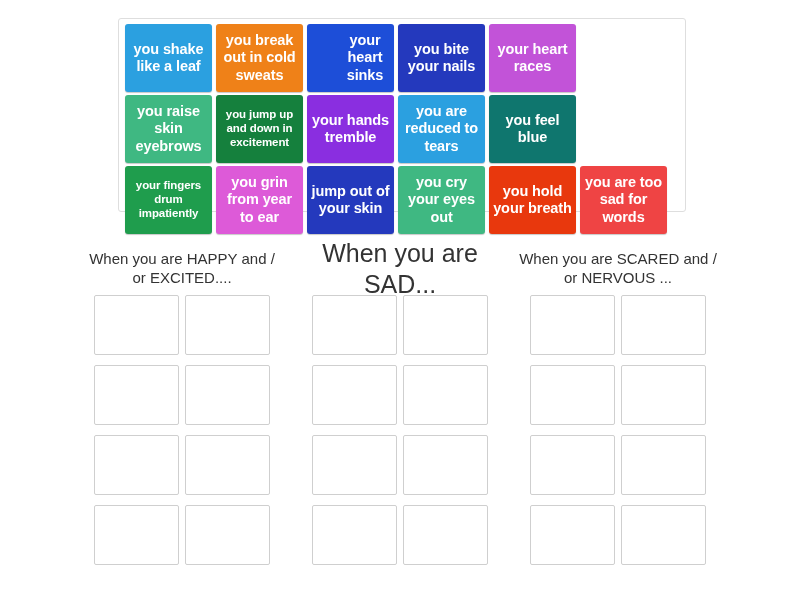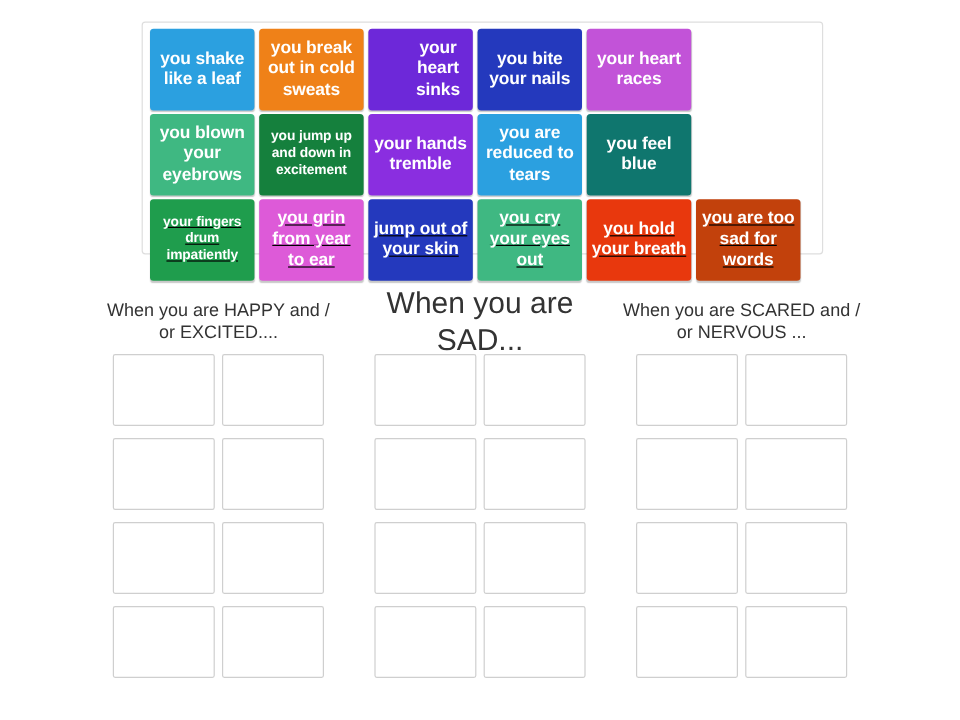--- a/index.html
+++ b/index.html
@@ -25,21 +25,21 @@
     border: 1px solid #dedede;
     border-radius: 3px;
     box-sizing: border-box;
     padding: 5px 4px;
   }
   .tile-row {
     display: flex;
     height: 69px;
     margin-bottom: 2px;
   }
-  .tile-row:last-child { margin-bottom: 0; text-decoration: underline; }
+  .tile-row:last-child { margin-bottom: 0; }
 
   .tile {
     width: 87px;
     height: 68px;
     margin: 0 2px;
     border-radius: 3px;
     box-sizing: border-box;
     display: flex;
     align-items: center;
     justify-content: center;
@@ -103,38 +103,38 @@
     margin: 5px 3px;
   }
 </style>
 </head>
 <body>
 
 <div class="tile-bank">
     <div class="tile-row">
       <div class="tile" style="background: rgb(43, 160, 224);">you shake like a leaf</div>
       <div class="tile" style="background: rgb(239, 129, 24);">you break out in cold sweats</div>
-      <div class="tile" style="background: #6d28d9; padding-left: 32px;">your heart sinks</div>
+      <div class="tile" style="background: #1d4ed8; padding-left: 32px;">your heart sinks</div>
       <div class="tile" style="background: rgb(36, 57, 189);">you bite your nails</div>
       <div class="tile" style="background: rgb(194, 83, 216);">your heart races</div>
     </div>
     <div class="tile-row">
-      <div class="tile" style="background: rgb(63, 184, 130);">you blown your eyebrows</div>
+      <div class="tile" style="background: rgb(63, 184, 130);">you raise skin eyebrows</div>
       <div class="tile small" style="background: #15803d;">you jump up and down in excitement</div>
       <div class="tile" style="background: rgb(138, 46, 224);">your hands tremble</div>
       <div class="tile" style="background: rgb(43, 160, 224);">you are reduced to tears</div>
       <div class="tile" style="background: #0f766e;">you feel blue</div>
     </div>
     <div class="tile-row">
       <div class="tile small" style="background: rgb(31, 157, 77);">your fingers drum impatiently</div>
       <div class="tile" style="background: rgb(221, 90, 216);">you grin from year to ear</div>
       <div class="tile" style="background: rgb(36, 57, 189);">jump out of your skin</div>
       <div class="tile" style="background: rgb(63, 184, 130);">you cry your eyes out</div>
       <div class="tile" style="background: rgb(232, 56, 13);">you hold your breath</div>
-      <div class="tile" style="background: #c2410c;">you are too sad for words</div>
+      <div class="tile" style="background: #ef4444;">you are too sad for words</div>
     </div>
   </div>
 <div class="board">
     <div class="column">
       <div class="col-title">When you are HAPPY and / or EXCITED....</div>
       <div class="slot-grid">
         <div class="slot"></div>
         <div class="slot"></div>
         <div class="slot"></div>
         <div class="slot"></div>

